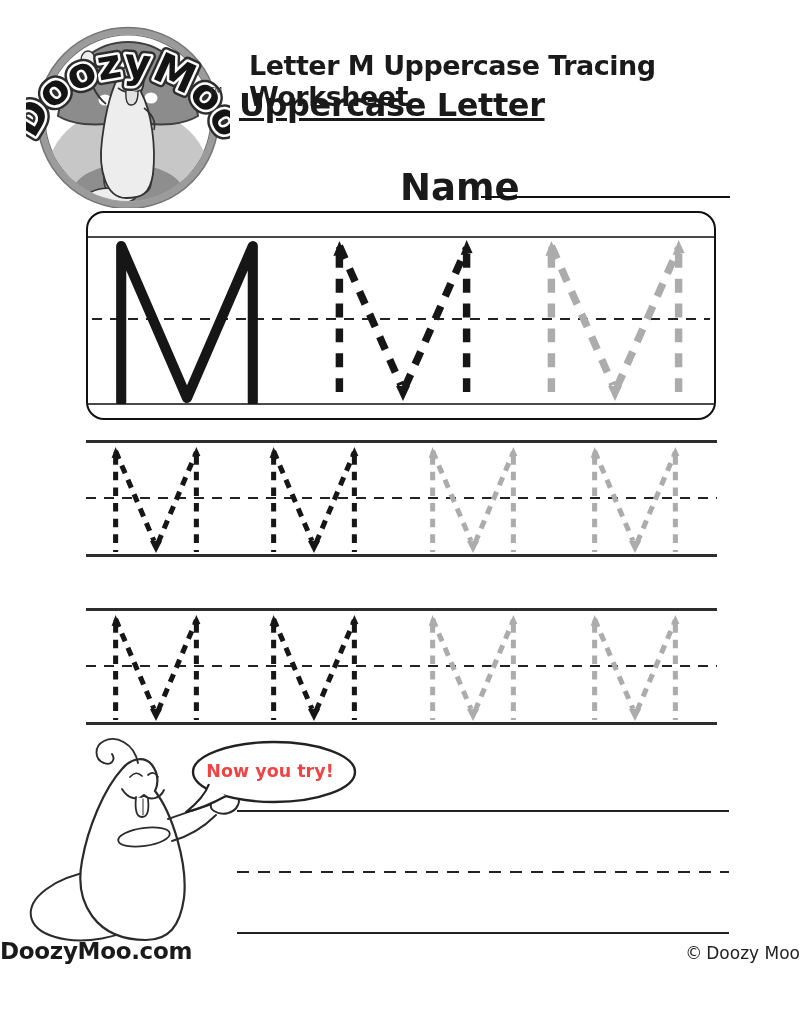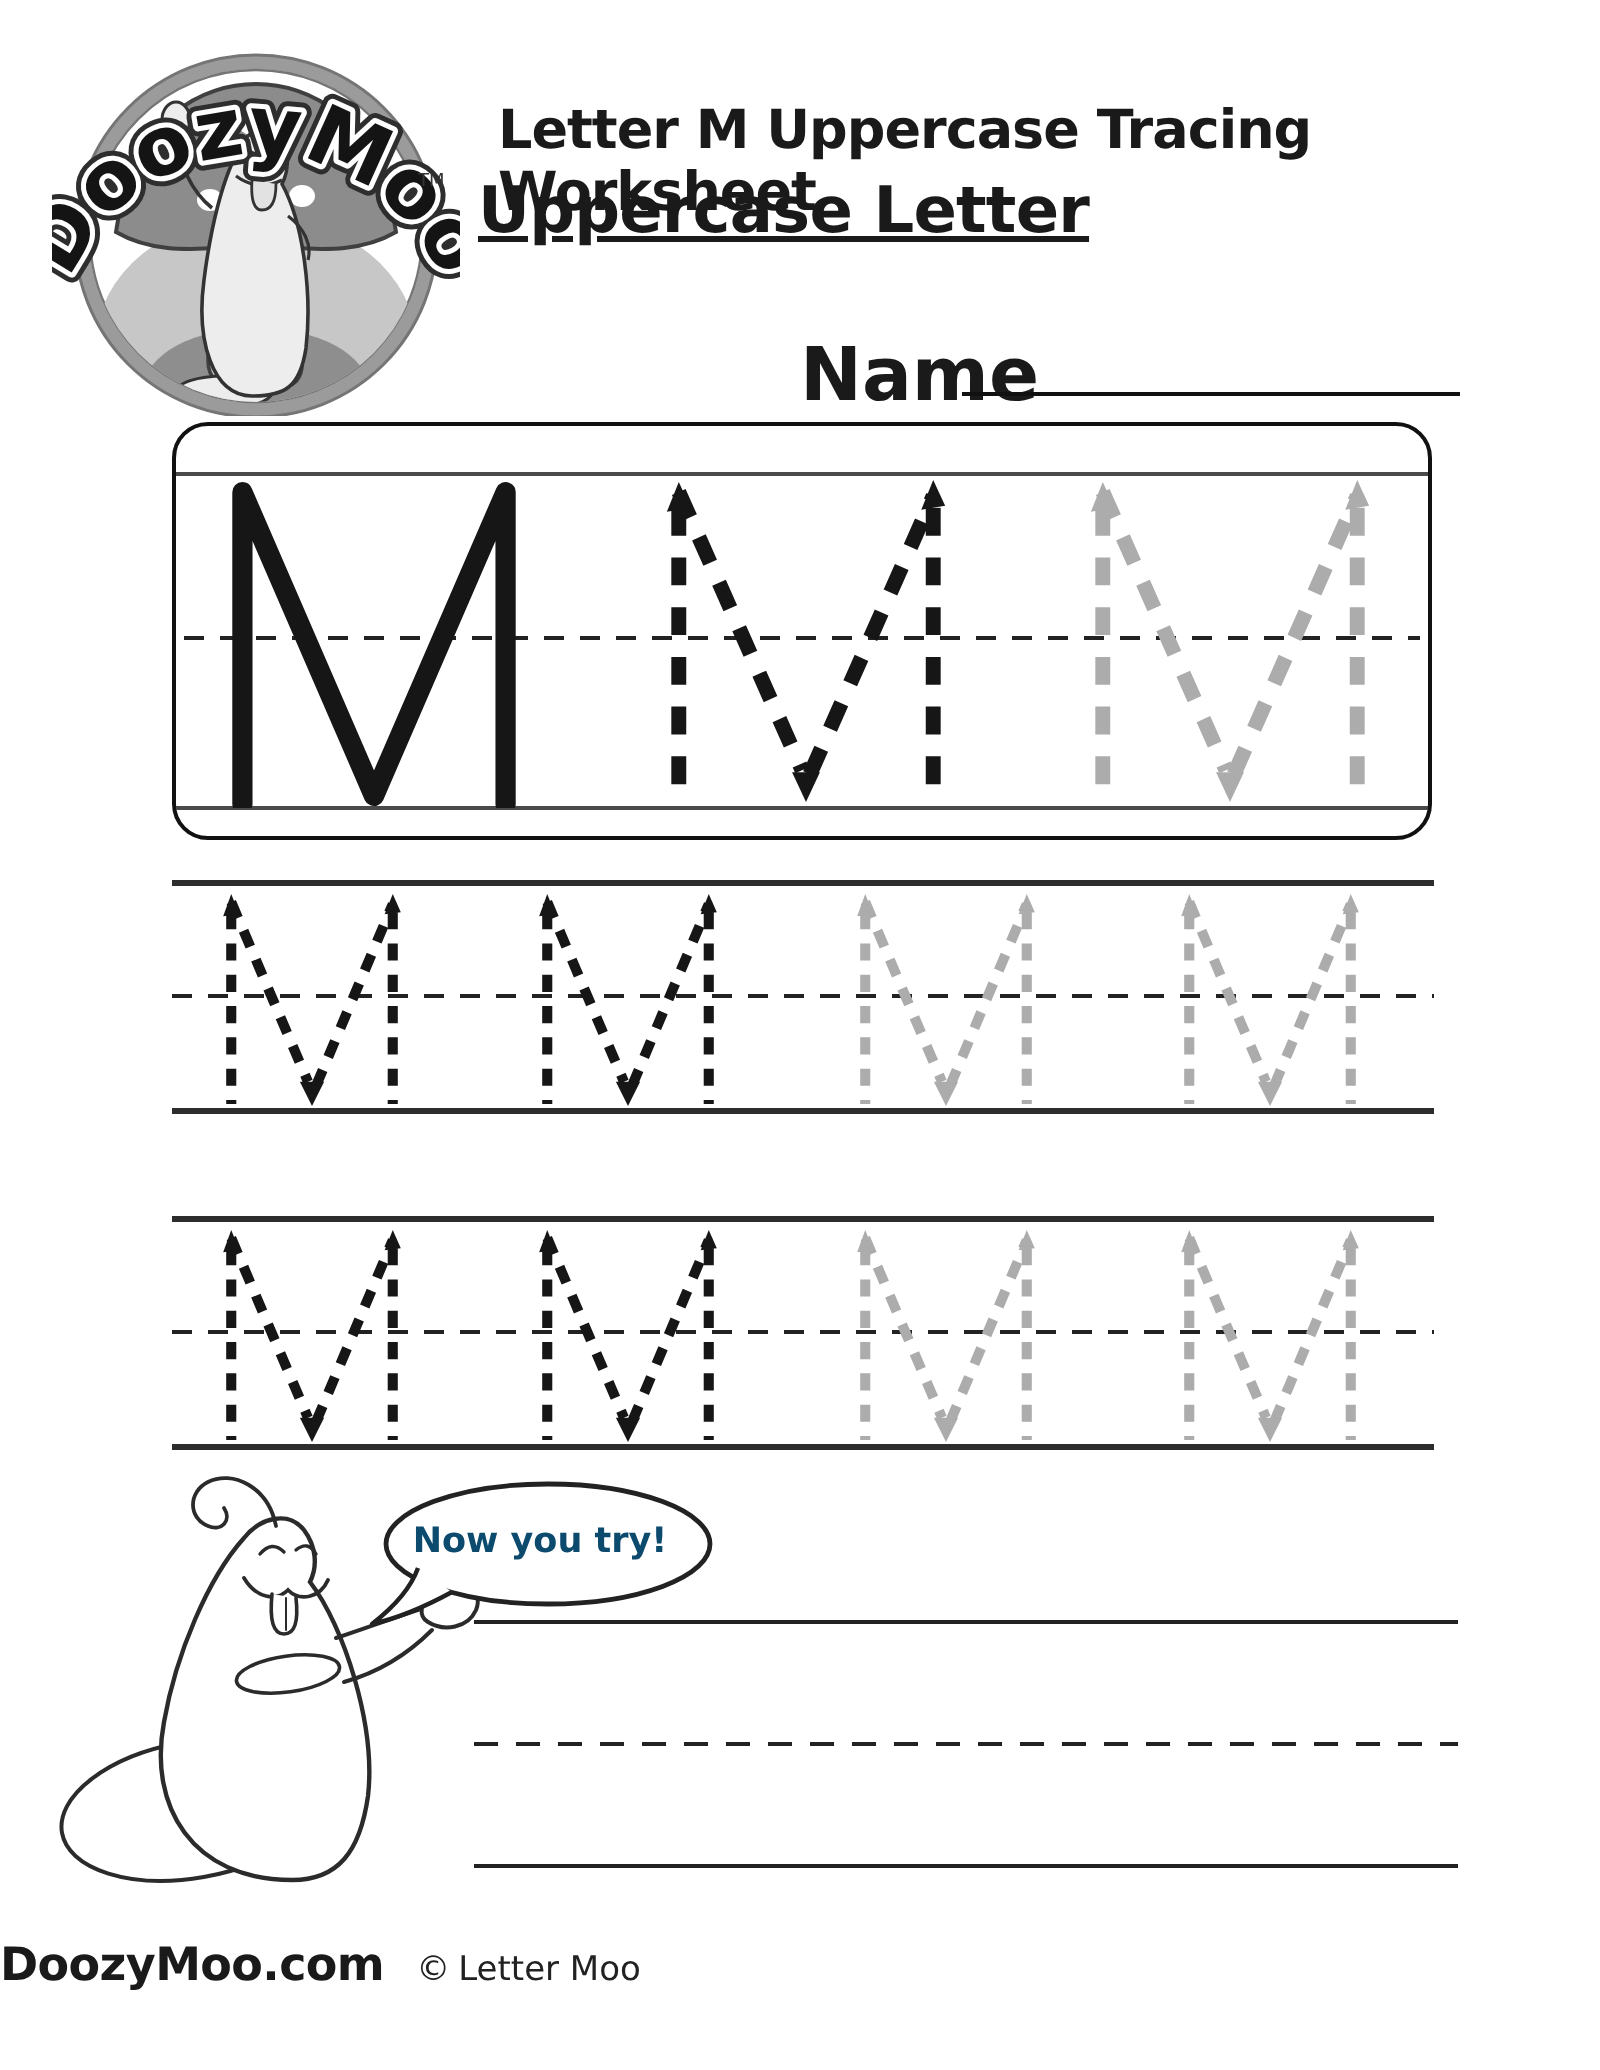--- a/index.html
+++ b/index.html
@@ -25,23 +25,23 @@
   .guide-dash{height:2px;
     background:repeating-linear-gradient(90deg,#222 0,#222 10px,transparent 10px,transparent 18px);}
   
   .write-solid{height:2.4px;background:#222;}
   .write-dash{height:2.2px;
     background:repeating-linear-gradient(90deg,#222 0,#222 12px,transparent 12px,transparent 21px);}
   
   .ink{color:#161616;}
   .faded{color:#acacac;}
   
-  .bubble-text{left:204px;top:761px;width:132px;text-align:center;font-size:17.5px;font-weight:bold;color:#0c4a6e;}
-  
-  .footer{left:0;top:970px;width:800px;display:flex;justify-content:flex-start;align-items:baseline;gap:16px;}
+  .bubble-text{left:204px;top:761px;width:132px;text-align:center;font-size:17.5px;font-weight:bold;color:#ef4444;}
+  
+  .footer{left:0;top:938px;width:800px;display:flex;justify-content:space-between;align-items:baseline;gap:16px;}
   .footer-site{font-size:23px;font-weight:bold;letter-spacing:-.3px;}
   .footer-copy{font-size:17px;color:#222;display:flex;align-items:baseline;gap:4px;}
   svg{display:block;}
 </style>
 </head>
 <body>
 
 <div class="page">
 
   <svg width="0" height="0" style="position:absolute" aria-hidden="true">
@@ -197,17 +197,17 @@
   <div class="abs bubble-text">Now you try!</div>
 
   <div class="abs write-solid" style="left:237px;top:810px;width:492px"></div>
   <div class="abs write-dash" style="left:237px;top:871px;width:492px"></div>
   <div class="abs write-solid" style="left:237px;top:932px;width:492px"></div>
 
   <div class="abs footer">
     <span class="footer-site">DoozyMoo.com</span>
     <span class="footer-copy">
         <span>©</span>
-        <span>Letter Moo</span>
+        <span>Doozy Moo</span>
       </span>
   </div>
 
 </div>
 
 </body></html>

